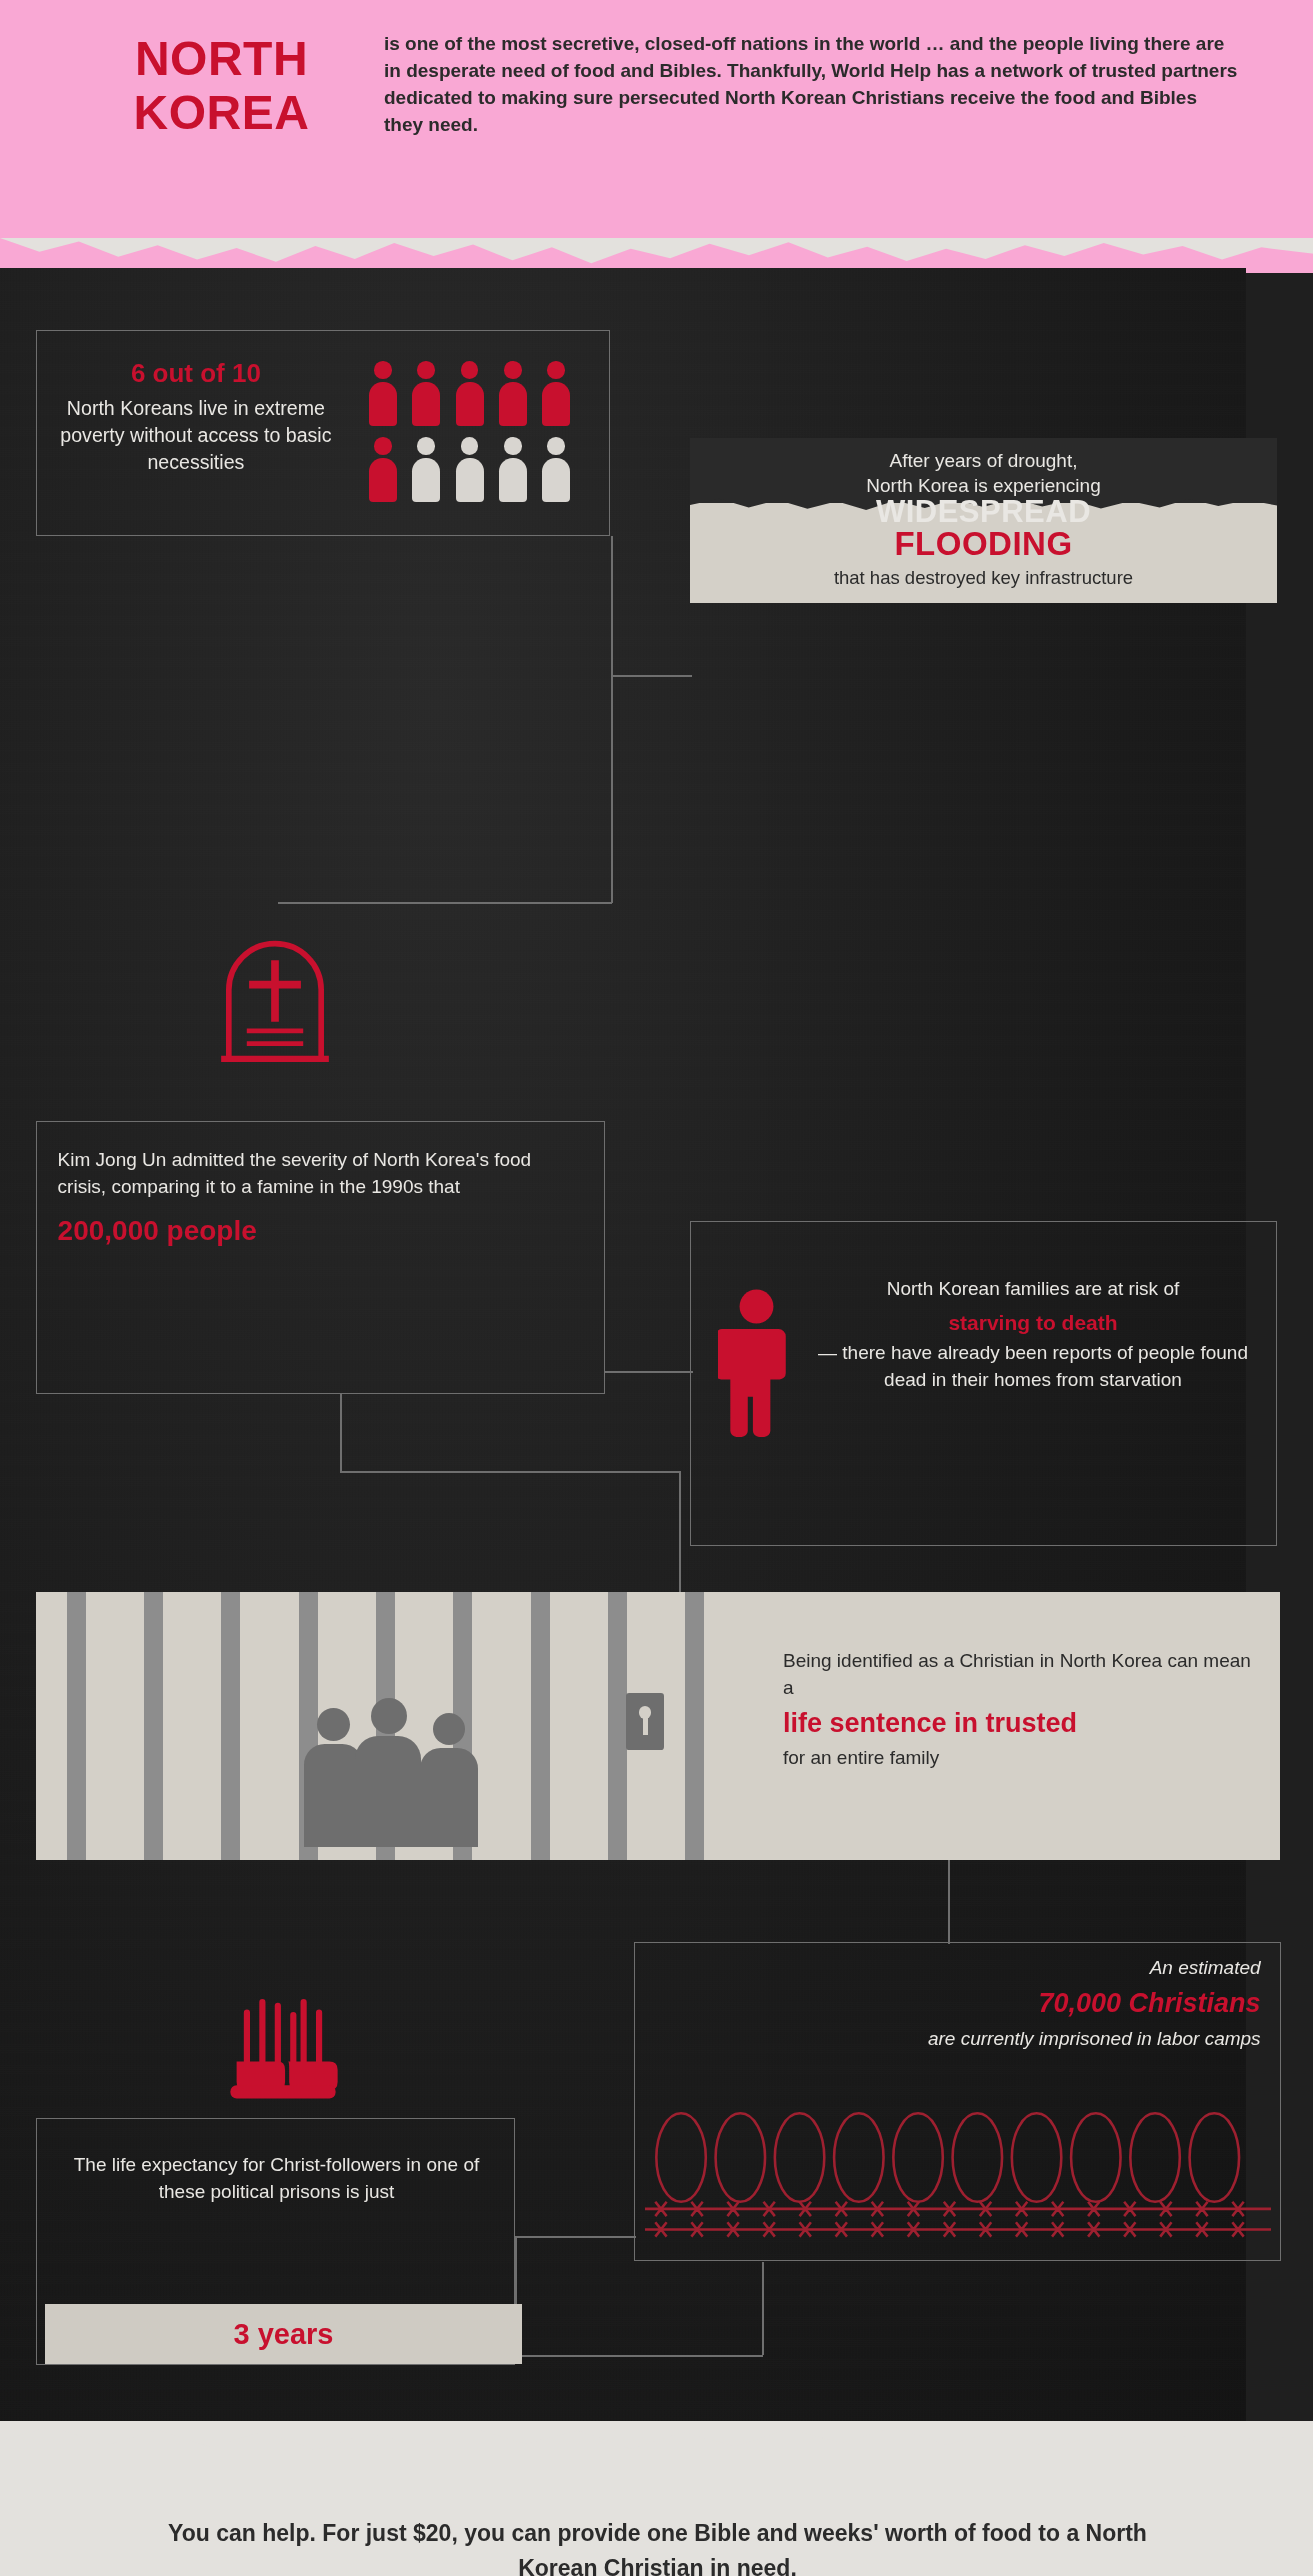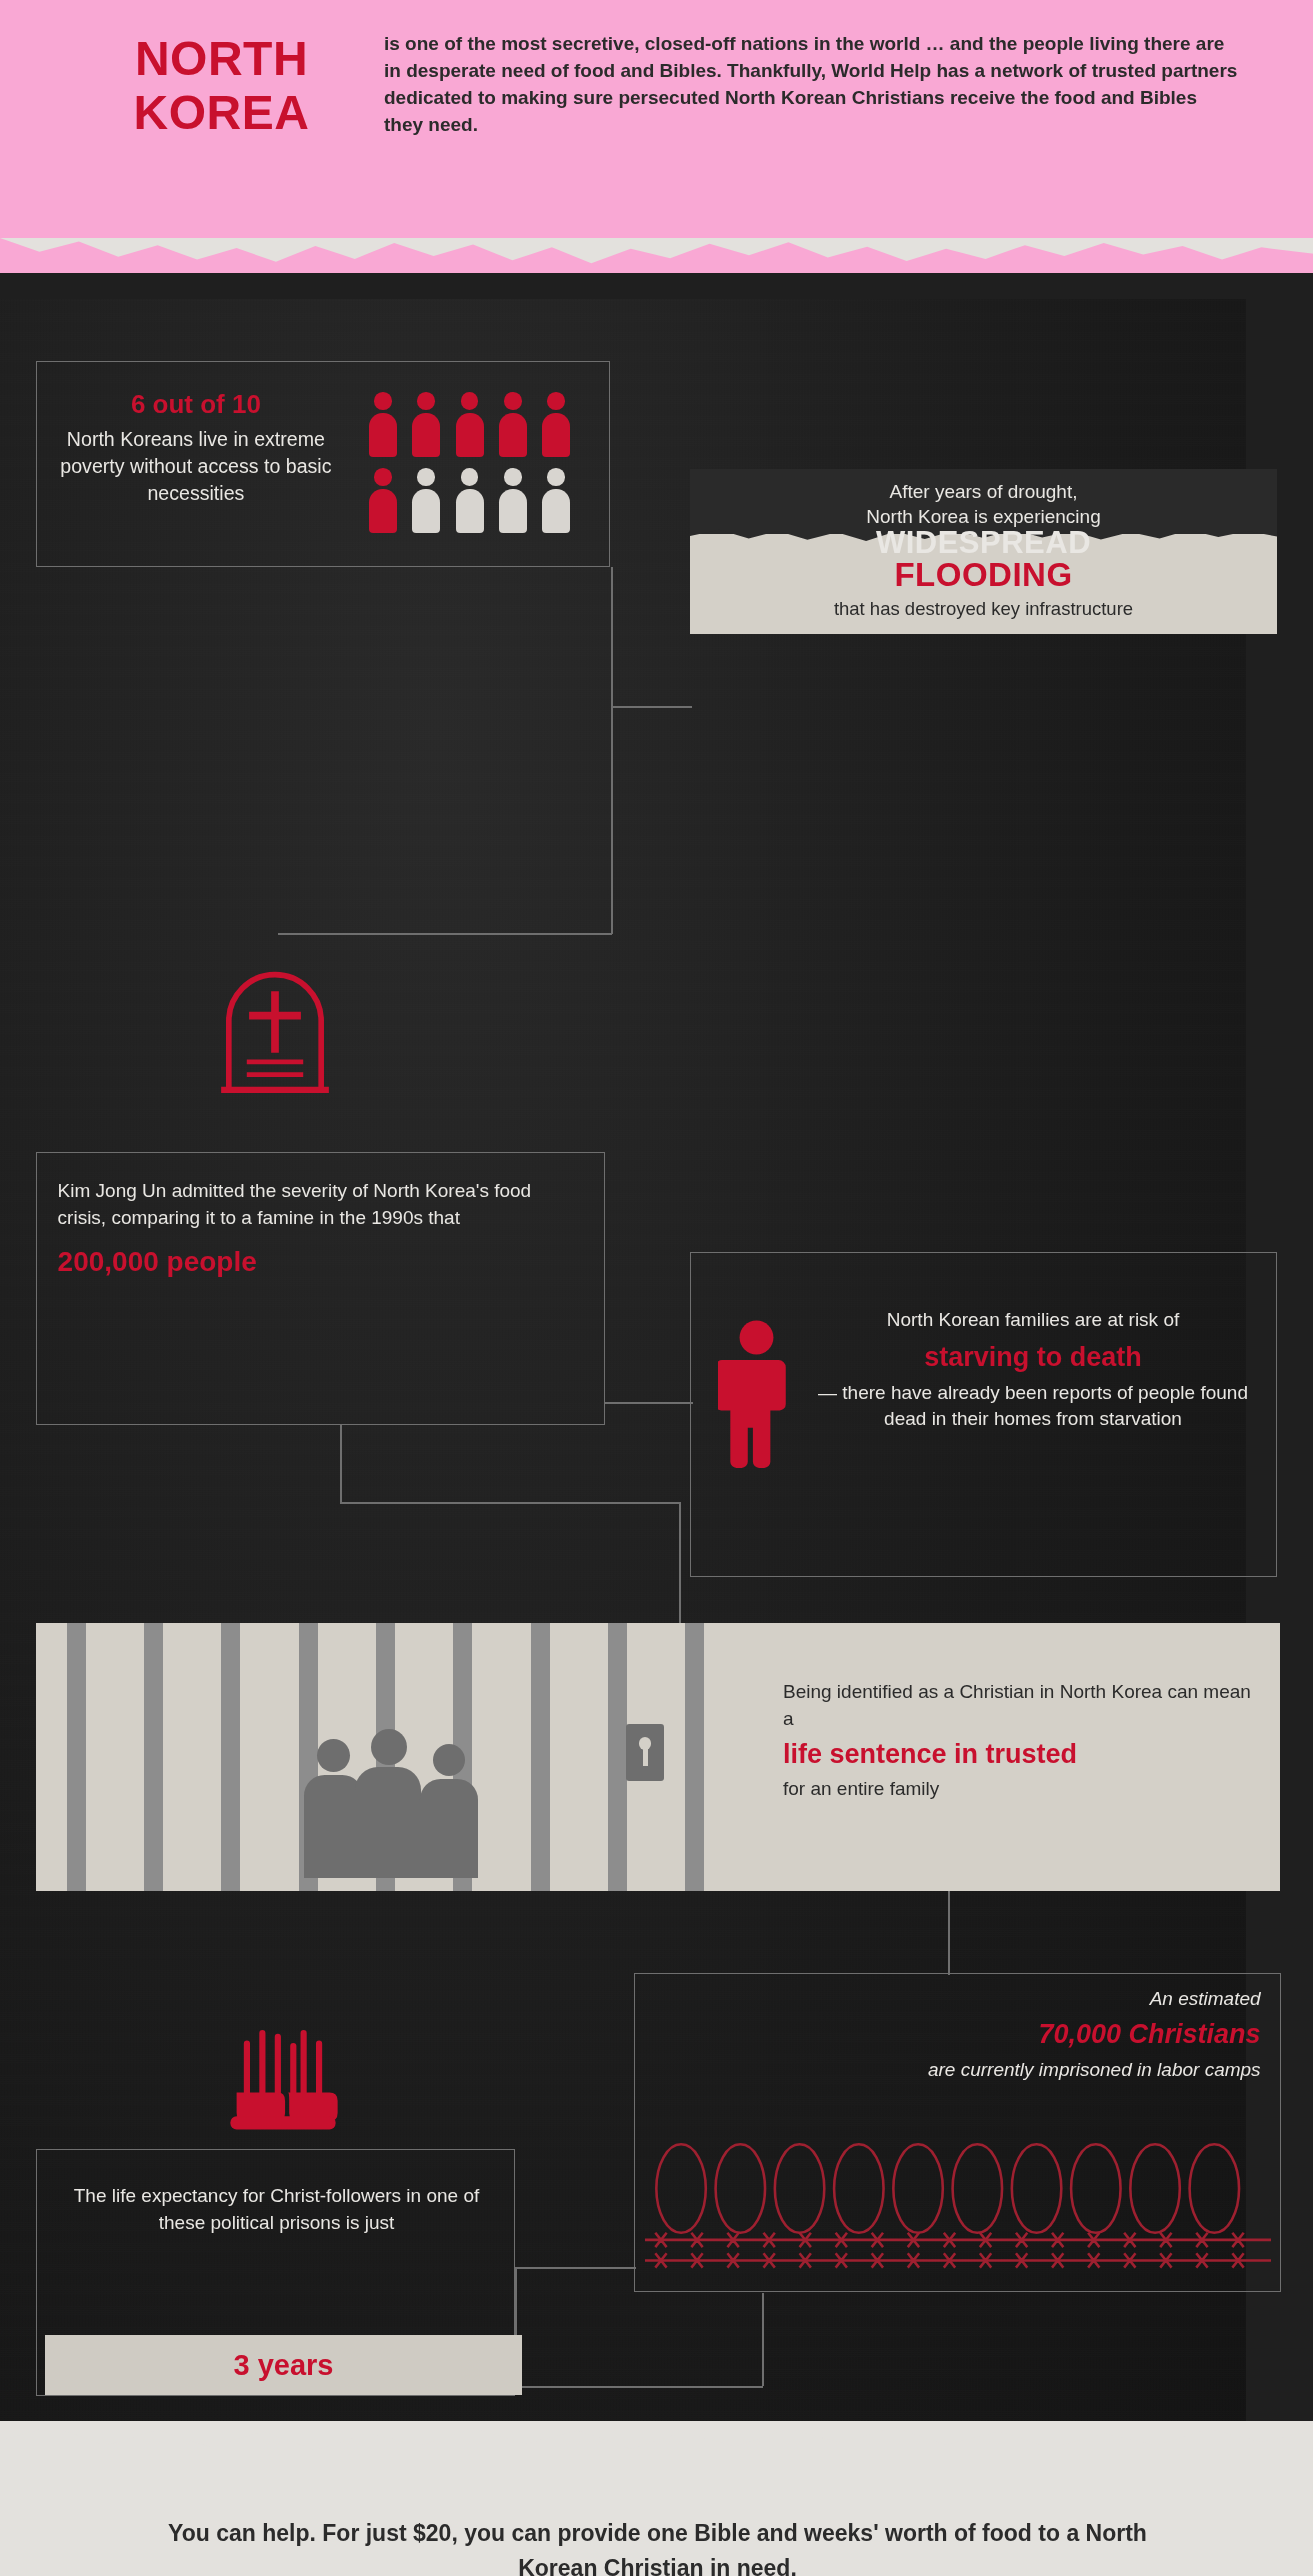--- a/index.html
+++ b/index.html
@@ -62,21 +62,20 @@
   }
 
   
   .dark {
     position: absolute;
     left: 0; top: 268px;
     width: 1246px;
     height: 2184px;
     background:
       radial-gradient(ellipse at 35% 20%, #2a2a2a 0%, #1b1b1b 60%, #141414 100%);
-    margin-top: 31px;
   }
   .grain {
     position: absolute; inset: 0;
     opacity: .35;
     background-image:
       repeating-linear-gradient(0deg, rgba(255,255,255,.015) 0 0.5px, transparent 0.5px 2.1px),
       repeating-linear-gradient(90deg, rgba(0,0,0,.03) 0 0.5px, transparent 0.5px 1.5px);
   }
   .hline { position: absolute; height: 1.5px; background: #6f6f6f; }
   .vline { position: absolute; width: 1.5px; background: #6f6f6f; }
@@ -140,21 +139,21 @@
   }
   #card3 .big { display:block; color:#c8102e; font-weight:bold; font-size:28px; line-height:1.24; margin-top:13.4px;}
 
   
   #card4 { left: 690px; top: 953px; width: 587px; height: 325px; }
   #card4 .fig { position:absolute; left:27px; top:67px; width:77px; height:149px; }
   #card4 .inner {
     position:absolute; left:118px; top:54px; width:448px; text-align:center;
     color:#e9e7e3; font-size:19px; line-height:1.4;
   }
-  #card4 .big { display:block; color:#c8102e; font-weight:bold; font-size:27px; margin:5.2px 0 3.1px;text-align:center;}
+  #card4 .big { display:block; color:#c8102e; font-weight:bold; font-size:21px; margin:5.2px 0 3.1px;text-align:center;}
 
   
   #card5 { left: 36px; top: 1324px; width: 1244px; height: 268px; background:#d4d0c8; border:none; }
   .bars { position:absolute; left:0; top:0; width:737px; height:100%; }
   .bar { position:absolute; top:0; width:18.5px; height:100%; background:#8d8d8d; }
   .silh { position:absolute; background:#6e6e6e; }
   #card5 .inner {
     position:absolute; left:747px; top:56px; width:479px; text-align:left;
     color:#2b2b2b; font-size:19px; line-height:1.4;
   }

